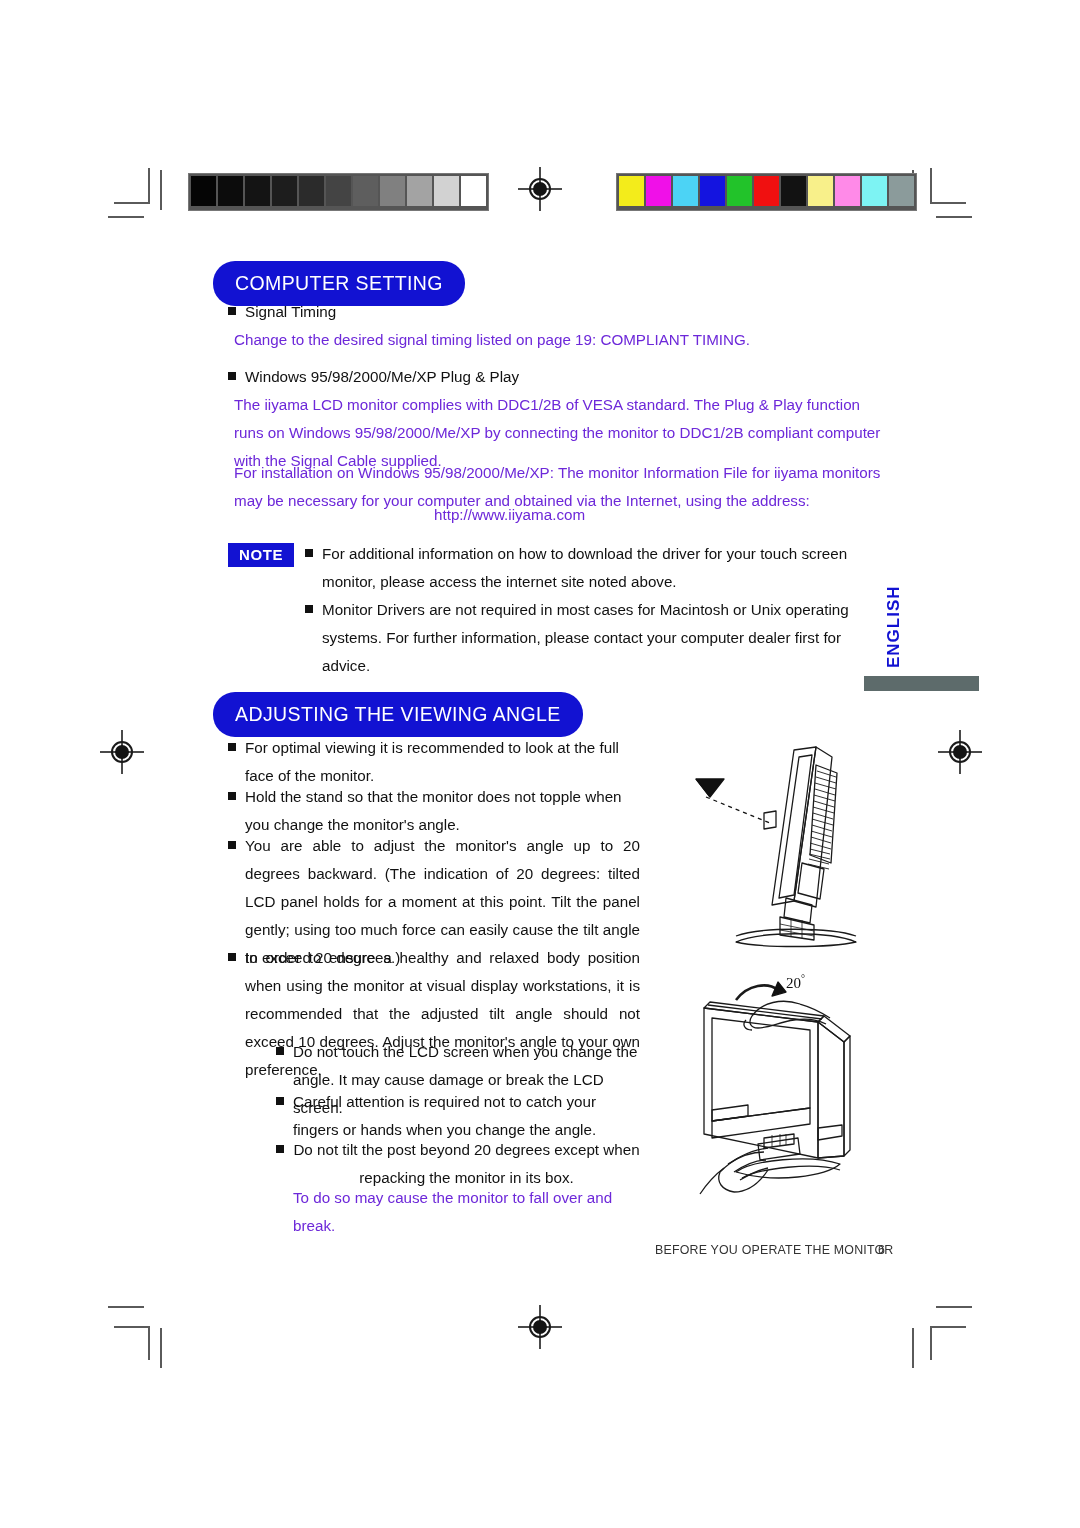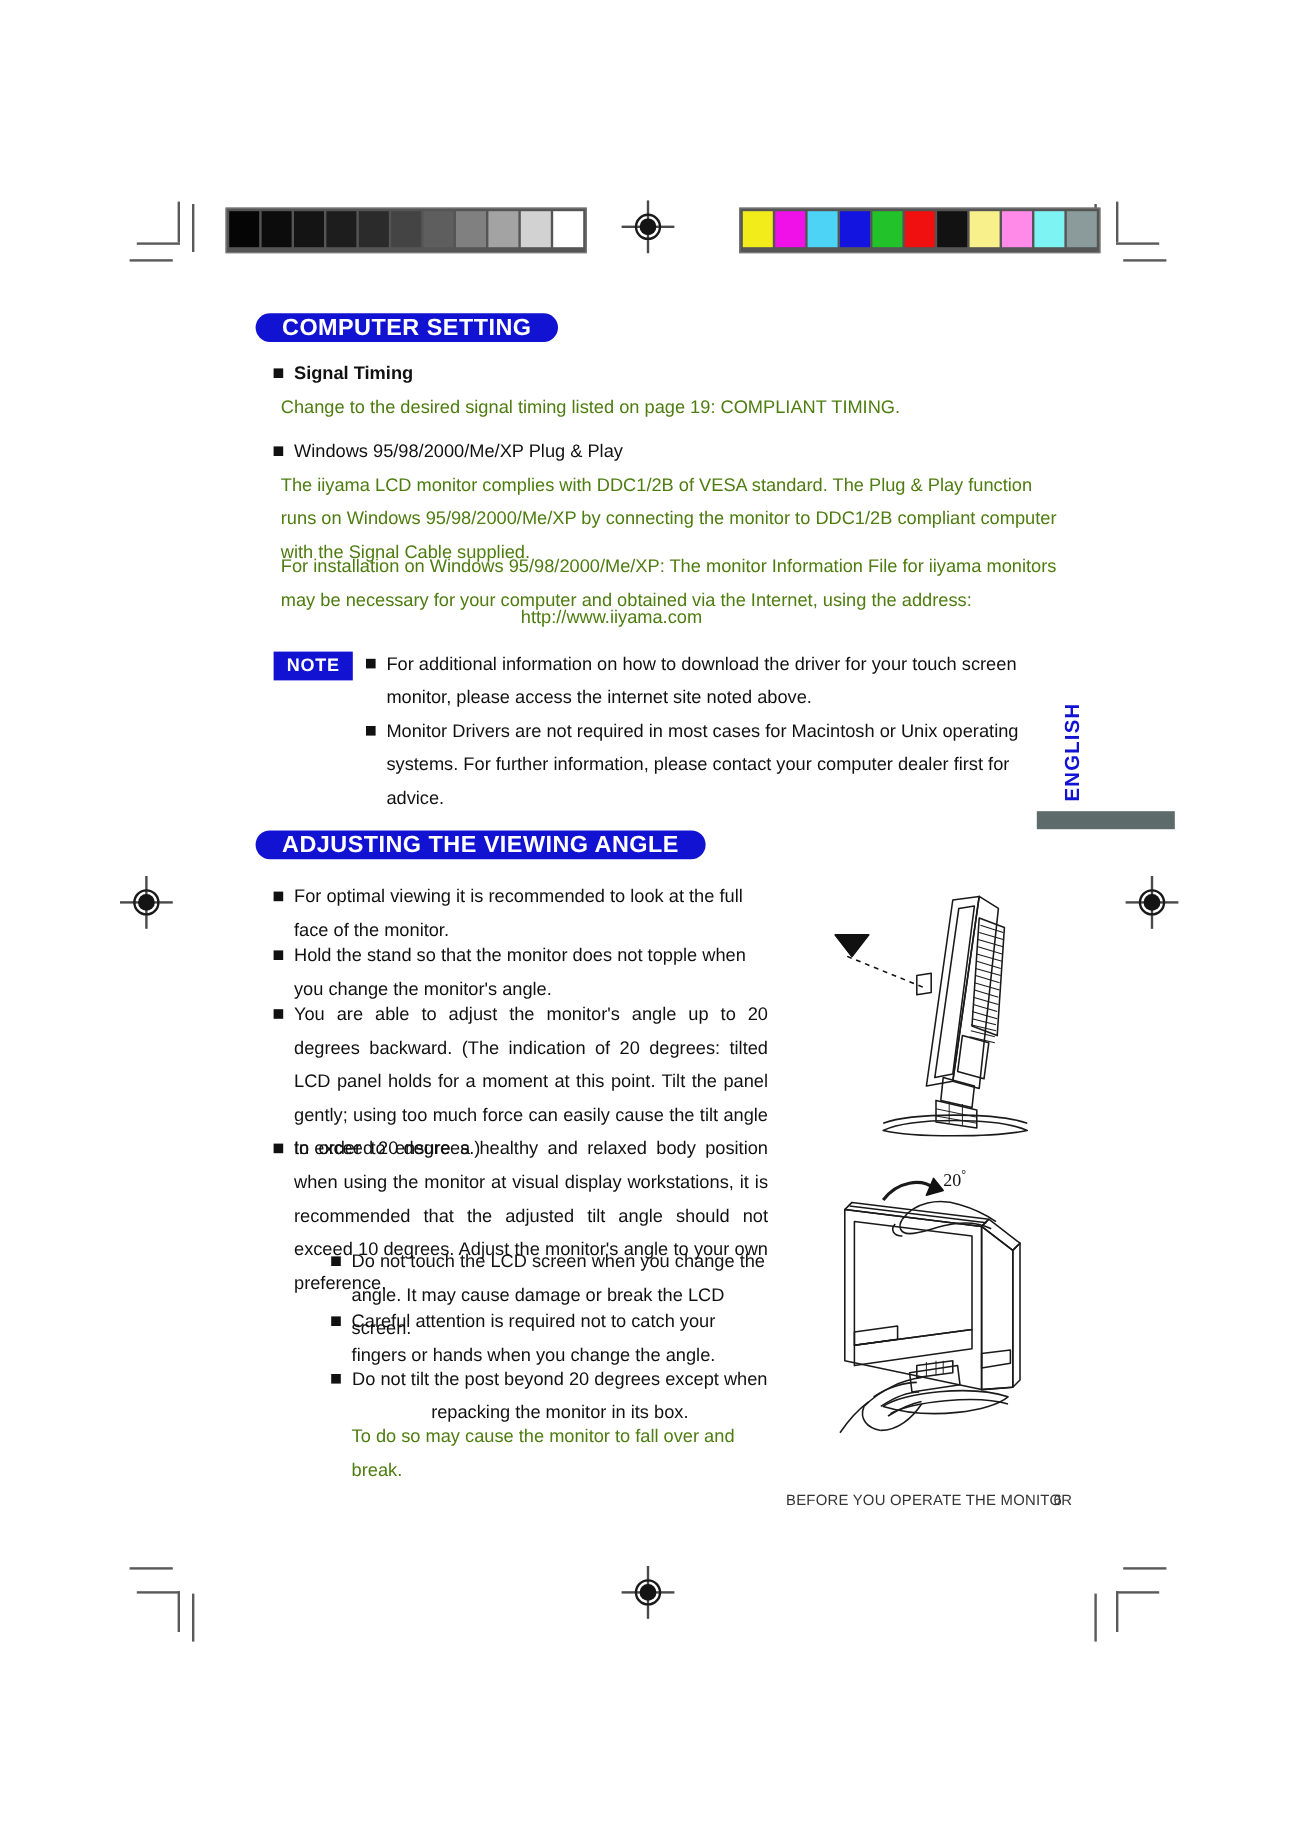--- a/index.html
+++ b/index.html
@@ -68,35 +68,35 @@
   }
   .swatch-bar .sw:last-child { margin-right: 0; }
 
   
   .content { position: absolute; left: 0; top: 0; width: 1080px; height: 1528px; }
 
   .pill {
     position: absolute;
     background: #1212d2;
     color: #ffffff;
-    font-weight: bold;
+    font-weight: normal;
     border-radius: 22px;
     letter-spacing: 0.4px;
     display: flex;
     align-items: center;
     padding: 0 22px;
     font-size: 19.5px;
-    height: 24px;
+    height: 45px;
   }
 
   .para {
     position: absolute;
     font-size: 15.2px;
     line-height: 28px;
-    color: #4d7c0f;
+    color: #6d28d9;
   }
   .just { text-align: justify; text-align-last: left; }
 
   .hang {
     position: absolute;
     font-size: 15.2px;
     line-height: 28px;
   }
   .hang .mk {
     position: absolute; left: 0; top: 9px;
@@ -219,21 +219,21 @@
     <div class="sw" style="background: rgb(248, 240, 138);"></div>
     <div class="sw" style="background: rgb(255, 138, 232);"></div>
     <div class="sw" style="background: rgb(125, 243, 243);"></div>
     <div class="sw" style="background: rgb(139, 155, 155);"></div>
   </div>
 
 <div class="content">
 
   <div class="pill" style="left:213px; top:261px;">COMPUTER SETTING</div>
 
-  <div class="hang" style="left:228px; top:298px; width:660px;font-weight:bold;">
+  <div class="hang" style="left:228px; top:298px; width:660px;">
     <span class="mk"></span>
     <span class="tx">Signal Timing</span>
   </div>
   <div class="para" style="left:234px; top:326px; width:660px;">Change to the desired signal timing listed on page 19: COMPLIANT TIMING.</div>
 
   <div class="hang" style="left:228px; top:363px; width:660px;">
     <span class="mk"></span>
     <span class="tx">Windows 95/98/2000/Me/XP Plug &amp; Play</span>
   </div>
   <div class="para" style="left:234px; top:391px; width:656px;">The iiyama LCD monitor complies with DDC1/2B of VESA standard. The Plug &amp; Play function runs on Windows 95/98/2000/Me/XP by connecting the monitor to DDC1/2B compliant computer with the Signal Cable supplied.</div>

